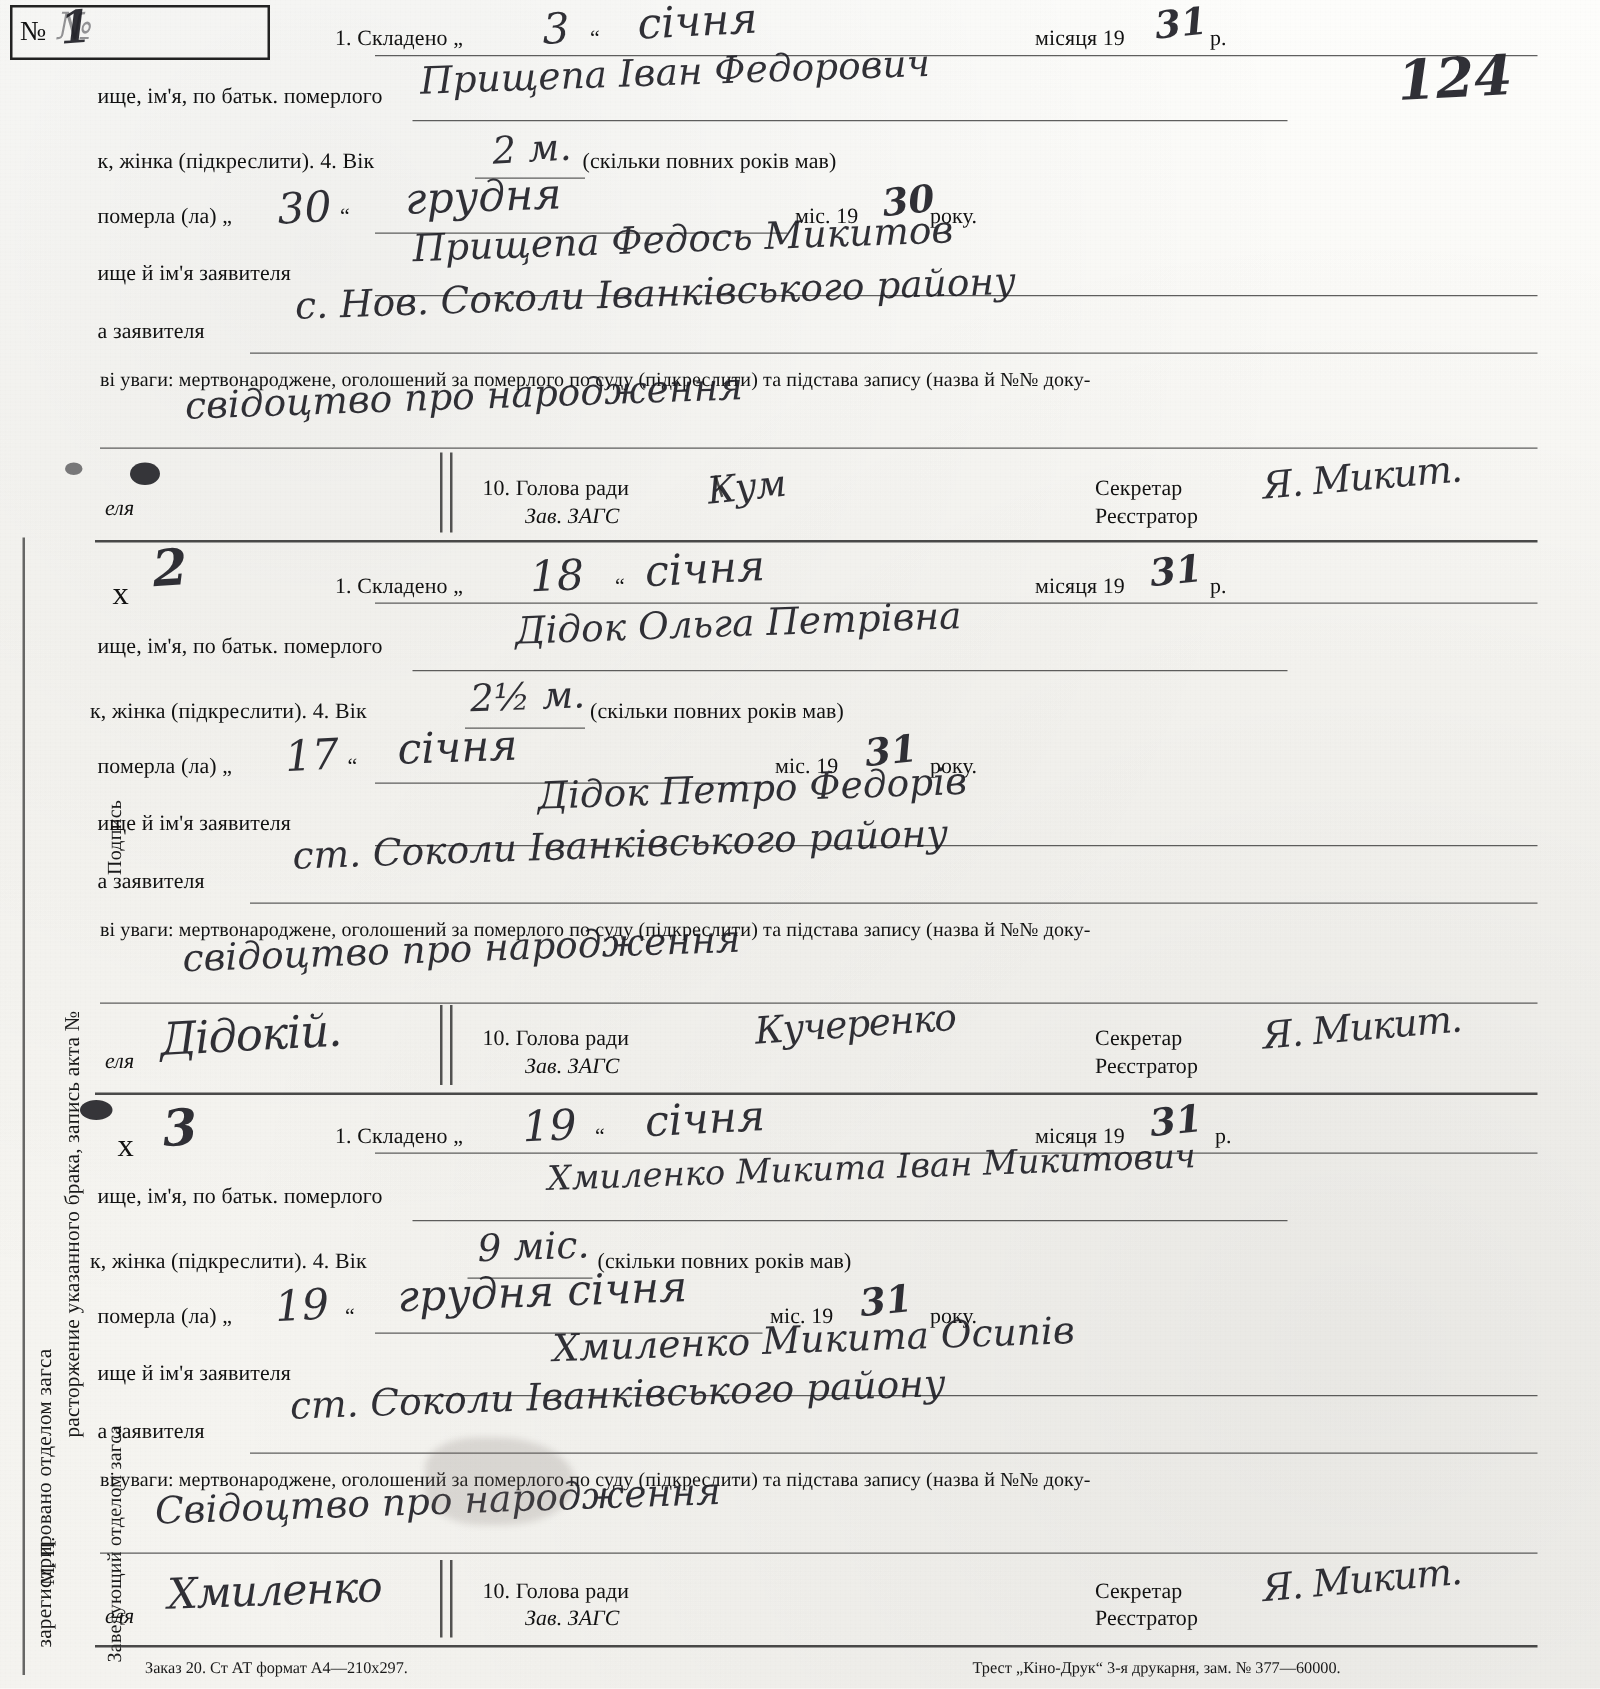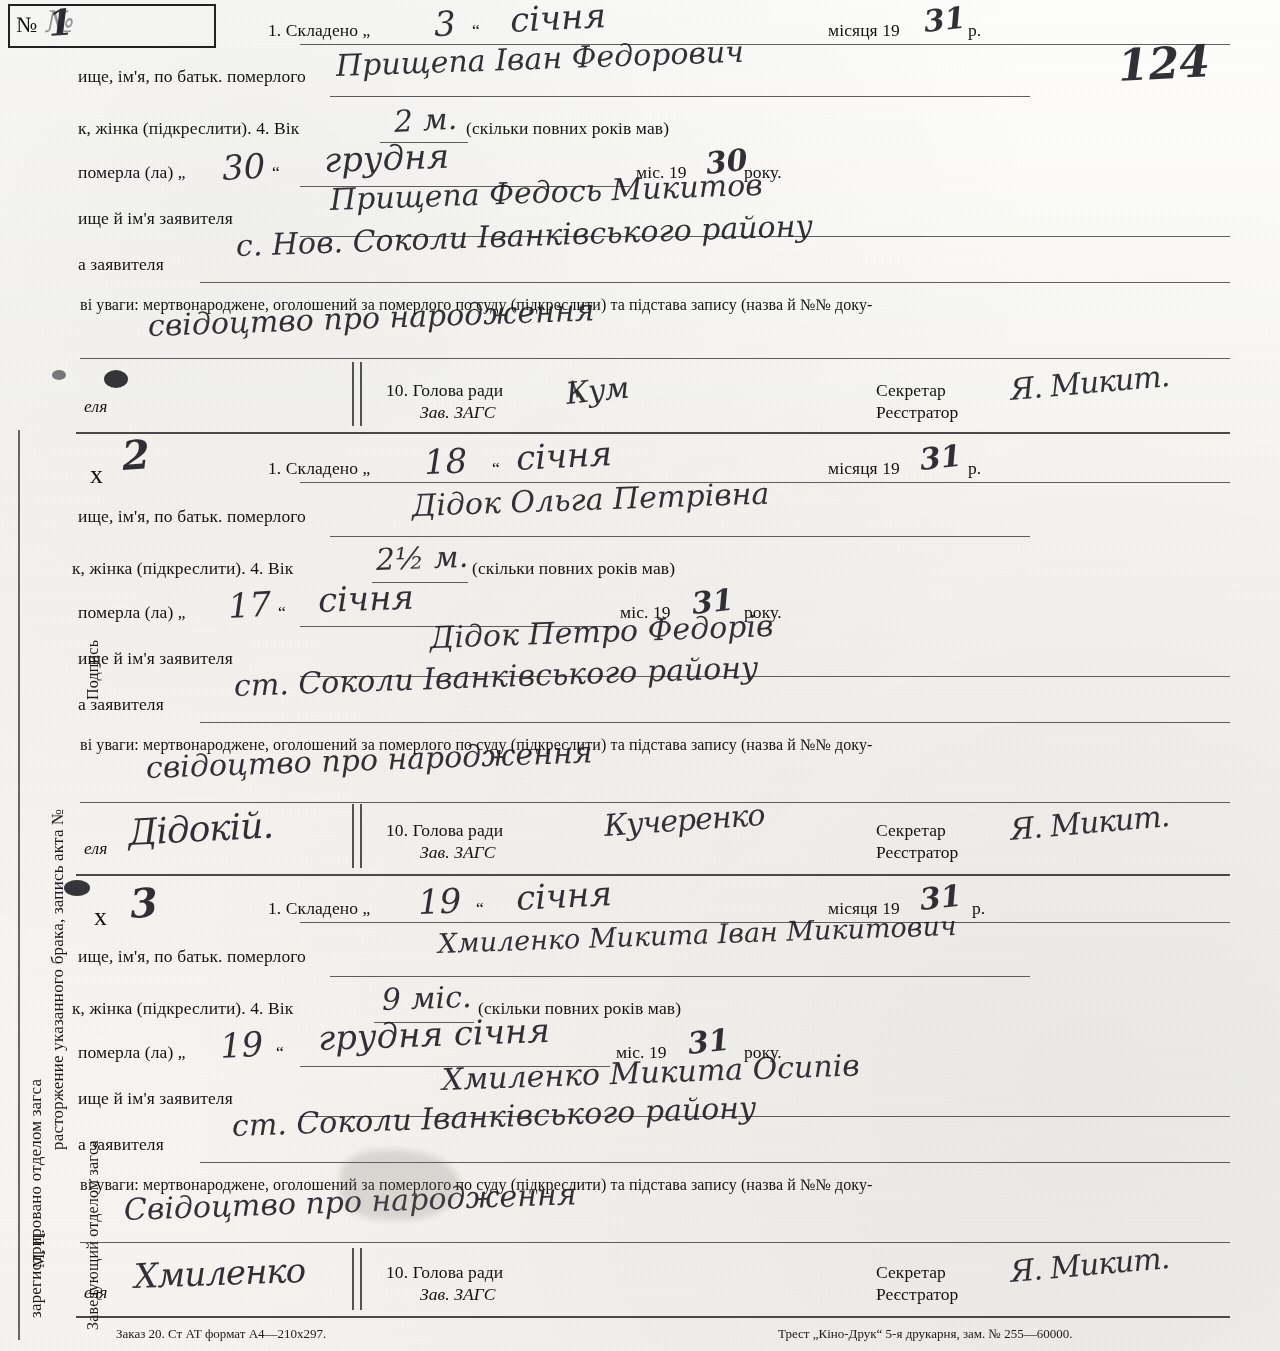--- a/index.html
+++ b/index.html
@@ -315,13 +315,13 @@
 <div class="vrule" style="left:360px; top:1248px; height:62px;"></div>
 <div class="lbl" style="left:386px; top:1262px;">10. Голова ради</div>
 <div class="lbl bi" style="left:420px; top:1284px;">Зав. ЗАГС</div>
 <div class="hw sig" style="left:600px; top:1256px; transform:rotate(-4deg);"></div>
 <div class="lbl" style="left:876px; top:1262px;">Секретар</div>
 <div class="lbl" style="left:876px; top:1284px;">Реєстратор</div>
 <div class="hw sig" style="left:1010px; top:1254px; transform:rotate(-5deg);">Я. Микит.</div>
 <div class="rule" style="left:76px; top:1316px; width:1154px;"></div>
 
 <div class="footer" style="left:116px; top:1326px;font-family:Liberation Serif, serif;">Заказ 20. Ст  АТ формат А4—210х297.</div>
-<div class="footer" style="left:778px; top:1326px;">Трест „Кіно-Друк“ 5-я друкарня, зам. № 255—60000.</div>
+<div class="footer" style="left:778px; top:1326px;">Трест „Кіно-Друк“ 3-я друкарня, зам. № 377—60000.</div>
 
 </body></html>

